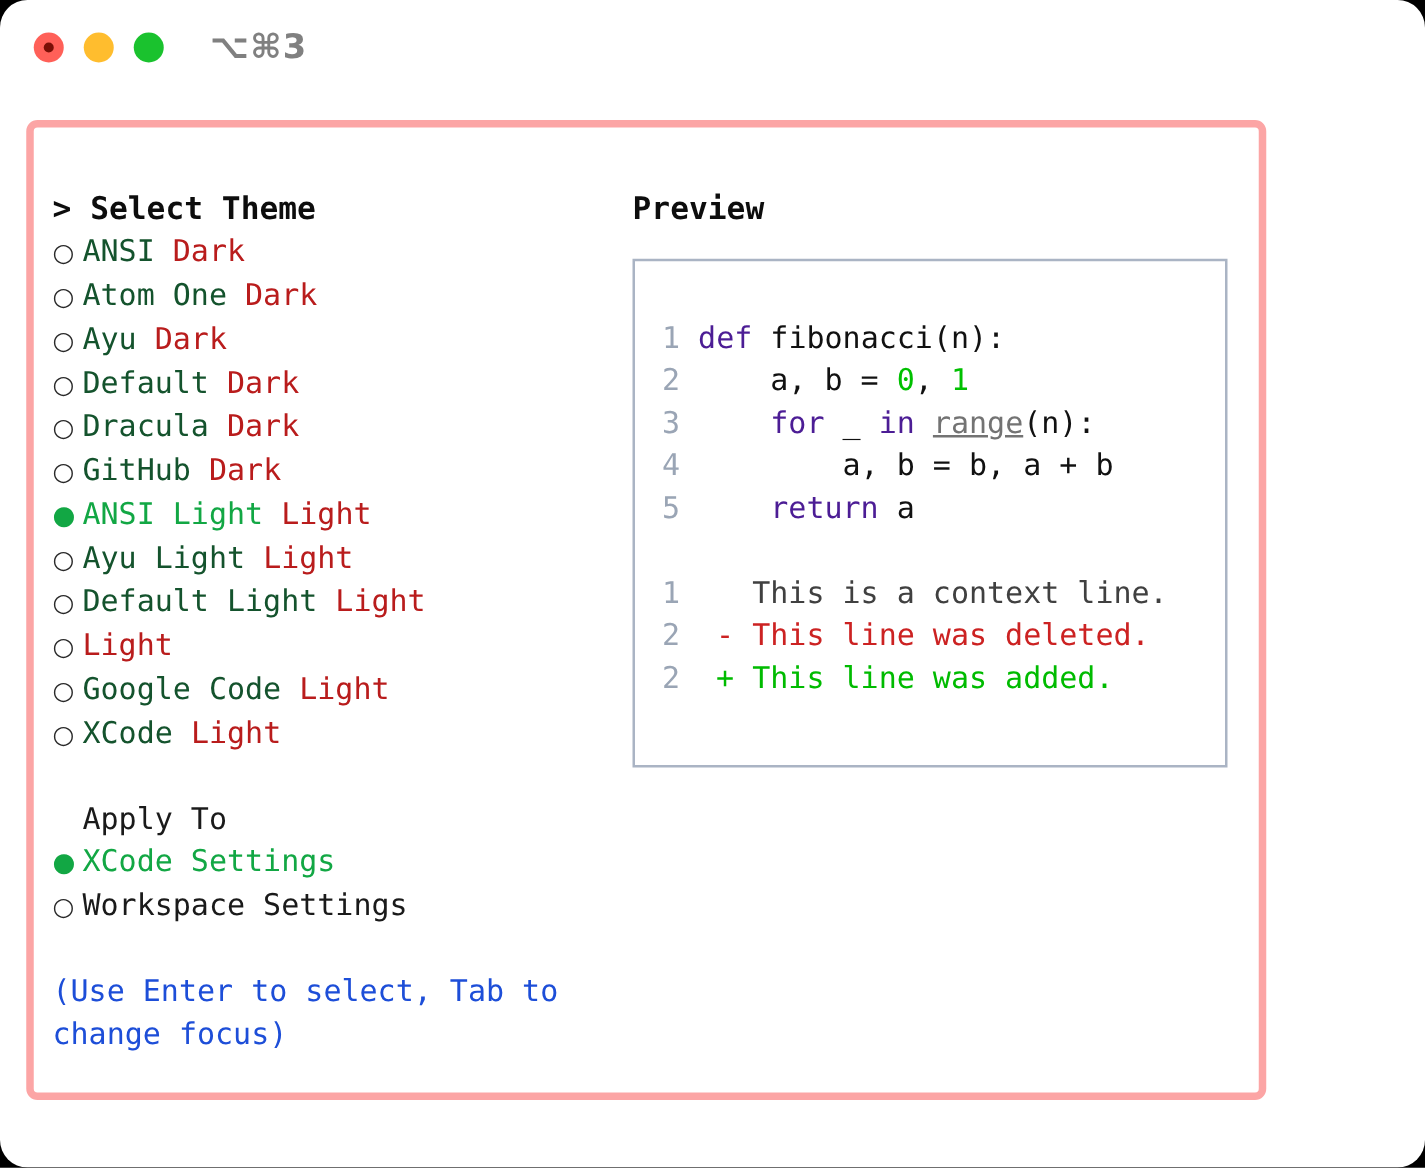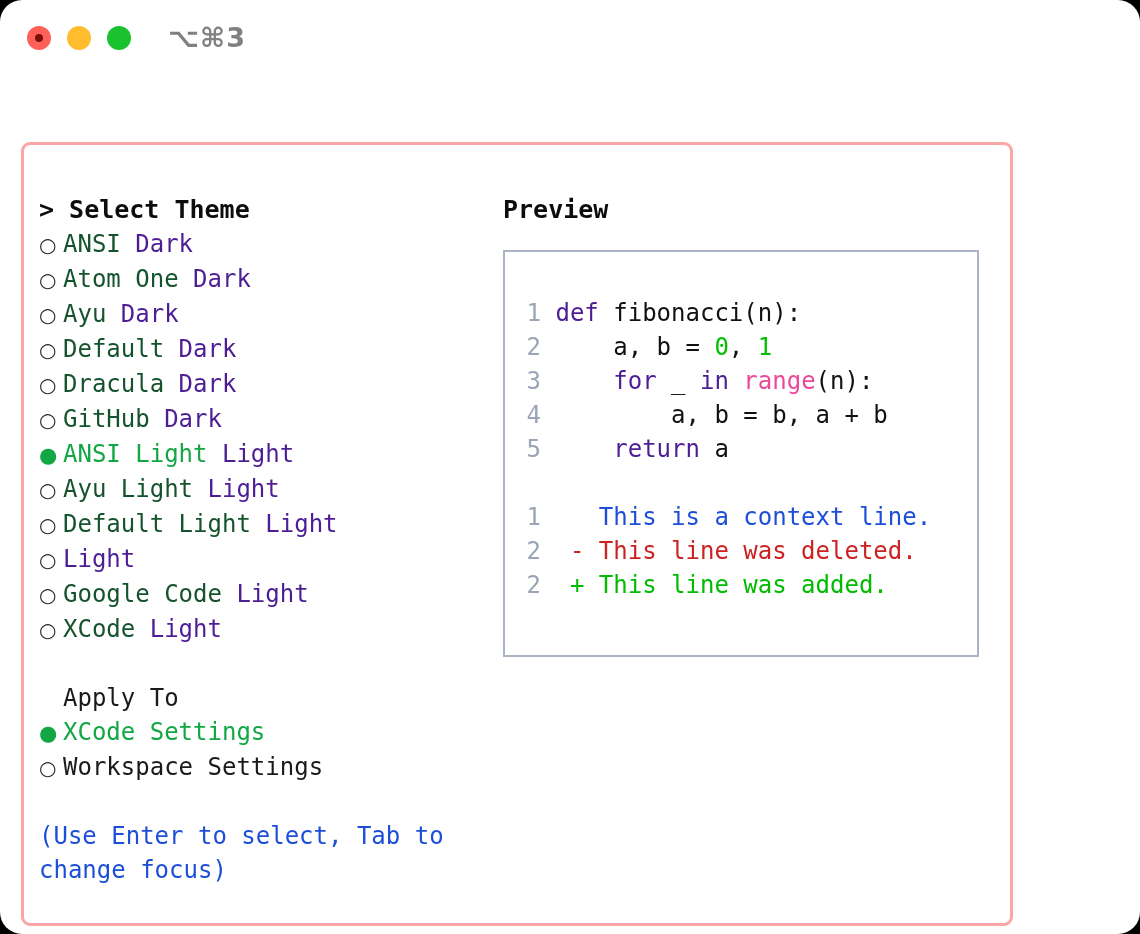--- a/index.html
+++ b/index.html
@@ -67,25 +67,24 @@
     font-weight: 600;
   }
 
   
   .panel {
     position: absolute;
     left: 21px;
     top: 96px;
     width: 992px;
     height: 784px;
-    border: 3px solid #fca5a5;
+    border: 6px solid #fca5a5;
     border-radius: 9px;
     background: #ffffff;
     box-sizing: border-box;
-    margin-top: 46px;
   }
 
   .columns {
     position: absolute;
     left: 0; top: 0;
     width: 100%;
     height: 100%;
   }
 
   
@@ -113,21 +112,21 @@
   .radio {
     width: 24px;
     display: inline-block;
     font-size: 20px;
     color: #2a2a2a;
     font-family: "DejaVu Sans", "Liberation Sans", sans-serif;
   }
   .radio.on { color: #12a744; font-size: 21px; }
   .theme-name { color: #14532d; }
   .theme-row.selected .theme-name { color: #12a744; }
-  .theme-tag { color: #4c1d95; }
+  .theme-tag { color: #b91c1c; }
 
   .apply-block { margin-top: 34px; }
   .apply-title {
     font-size: 24px;
     color: #1a1a1a;
     line-height: 34px;
     padding-left: 24px;
     white-space: pre;
   }
   .apply-row {
@@ -181,24 +180,24 @@
   }
   .code-line { white-space: pre; }
   .ln {
     color: #9aa5b5;
     display: inline-block;
     width: 24px;
     text-align: right;
   }
   .kw   { color: #4c1d95; }
   .num  { color: #00c000; }
-  .fn   { color: #ec4899; }
+  .fn   { color: #737373; text-decoration: underline; }
   .plain{ color: #111111; }
   .blank-line { height: 34px; }
-  .diff-ctx  { color: #1d4ed8; }
+  .diff-ctx  { color: #404040; }
   .diff-del  { color: #cc2222; }
   .diff-add  { color: #00bb00; text-align: center; }
 </style>
 </head>
 <body>
 
 <div class="screen">
 
   <div class="titlebar">
     <div class="traffic">

